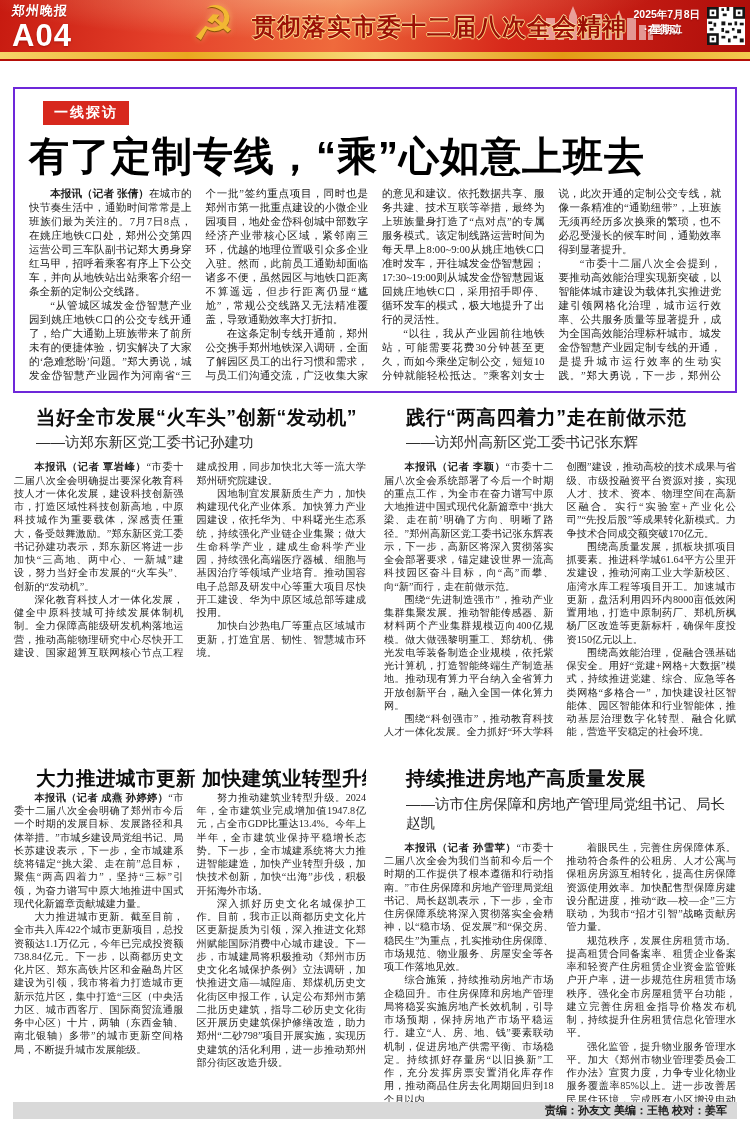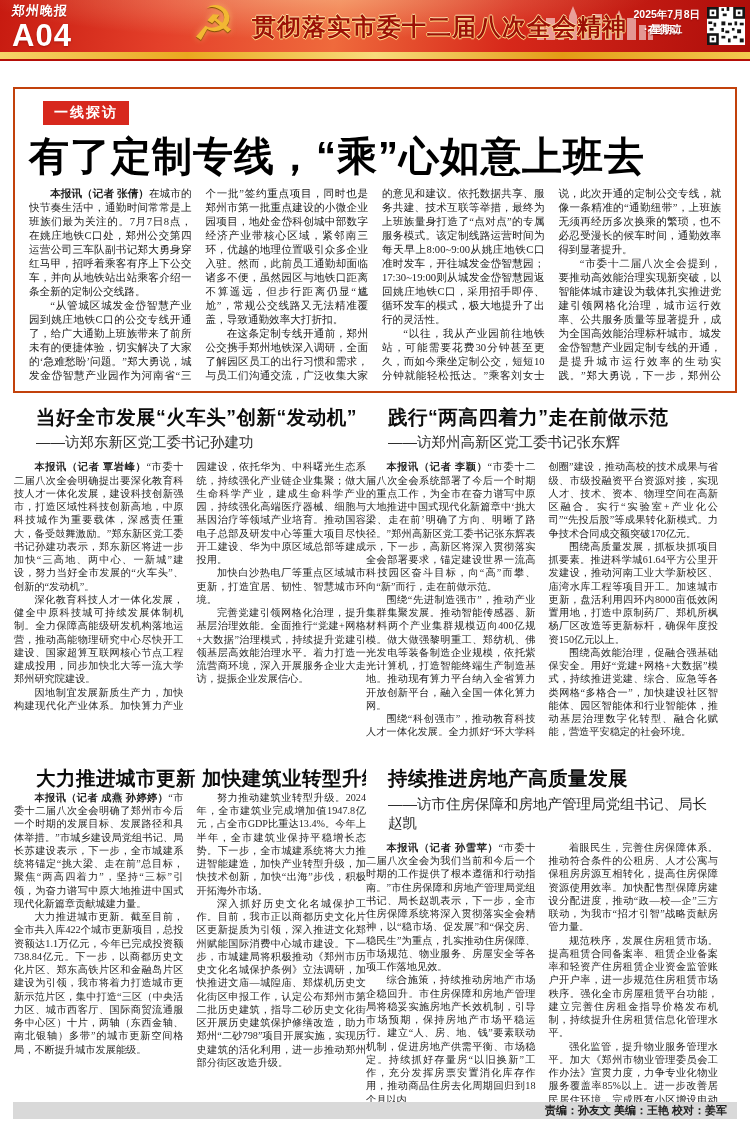--- a/index.html
+++ b/index.html
@@ -44,40 +44,40 @@
     font-size:11px; font-weight:bold; color:#fff; vertical-align:2px; text-shadow:0 1px 1px rgba(120,0,0,.6); }
   .skyline { position:absolute; right:95px; bottom:8px; z-index:2; }
   .mast-date {
     position:absolute; right:50px; top:7px; z-index:3; color:#fff; text-align:center;
     font-family:"Liberation Sans", sans-serif; font-size:10.5px; font-weight:bold; line-height:1.45;
     text-shadow:0 1px 1px rgba(120,0,0,.6);
   }
   .qr { position:absolute; right:5px; top:7px; z-index:3; }
   
   .featured {
-    margin:26px 13px 0; height:306px; border:2px solid #c2410c;
+    margin:26px 13px 0; height:306px; border:2px solid #6d28d9;
     padding:12px 14px 10px; overflow:hidden; background:#fff;
   }
   .tag-badge {
     display:inline-block; margin-left:14px; background:#d7281d; color:#fff;
     font-family:"Liberation Sans", sans-serif; font-size:14px; font-weight:bold;
     padding:3px 11px; letter-spacing:2px;
   }
   .featured-headline {
     margin:9px 0 9px 0; font-family:"Liberation Sans", sans-serif;
     font-size:40px; font-weight:900; letter-spacing:1px; color:#000; line-height:1.1;
   }
   .featured-body {
     height:196px; column-count:4; column-gap:14px; overflow:hidden;
     font-size:10.6px; line-height:1.32; text-align:justify; color:#222;
   }
   .body p { text-indent:2em; }
   .body p b { font-family:"Liberation Sans", sans-serif; }
   
-  .row { display:flex; gap:0; padding:0 14px; }
+  .row { display:flex; gap:18px; padding:0 14px; }
   .row1 { margin-top:12px; }
   .row2 { margin-top:10px; }
   .sec { width:352px; overflow:hidden; }
   .sec h2 {
     font-family:"Liberation Sans", sans-serif; font-size:19.5px; font-weight:900;
     color:#0d0d0d; letter-spacing:.5px; padding-left:22px; line-height:1.25; white-space:nowrap;
   }
   .sec .subtitle {
     font-family:"Liberation Sans", sans-serif; font-size:14.5px; color:#2e2e2e;
     padding-left:22px; margin:4px 0 8px 0;
@@ -189,21 +189,20 @@
 
   <div class="row row1">
     <section class="sec">
       <h2>当好全市发展“火车头”创新“发动机”</h2>
       <div class="subtitle">——访郑东新区党工委书记孙建功</div>
       <div class="sec-body body">
           <p><b>本报讯（记者 覃岩峰）</b>“市委十二届八次全会明确提出要深化教育科技人才一体化发展，建设科技创新强市，打造区域性科技创新高地，中原科技城作为重要载体，深感责任重大，备受鼓舞激励。”郑东新区党工委书记孙建功表示，郑东新区将进一步加快“三高地、两中心、一新城”建设，努力当好全市发展的“火车头”、创新的“发动机”。</p>
           <p>深化教育科技人才一体化发展，健全中原科技城可持续发展体制机制。全力保障高能级研发机构落地运营，推动高能物理研究中心尽快开工建设、国家超算互联网核心节点工程建成投用，同步加快北大等一流大学郑州研究院建设。</p>
           <p>因地制宜发展新质生产力，加快构建现代化产业体系。加快算力产业园建设，依托华为、中科曙光生态系统，持续强化产业链企业集聚；做大生命科学产业，建成生命科学产业园，持续强化高端医疗器械、细胞与基因治疗等领域产业培育。推动国容电子总部及研发中心等重大项目尽快开工建设、华为中原区域总部等建成投用。</p>
           <p>加快白沙热电厂等重点区域城市更新，打造宜居、韧性、智慧城市环境。</p>
-          <p>完善党建引领网格化治理，提升基层治理效能。全面推行“党建+网格+大数据”治理模式，持续提升党建引领基层高效能治理水平。着力打造一流营商环境，深入开展服务企业大走访，提振企业发展信心。</p>
         </div>
     </section>
     <section class="sec">
       <h2>践行“两高四着力”走在前做示范</h2>
       <div class="subtitle">——访郑州高新区党工委书记张东辉</div>
       <div class="sec-body body">
           <p><b>本报讯（记者 李颖）</b>“市委十二届八次全会系统部署了今后一个时期的重点工作，为全市在奋力谱写中原大地推进中国式现代化新篇章中‘挑大梁、走在前’明确了方向、明晰了路径。”郑州高新区党工委书记张东辉表示，下一步，高新区将深入贯彻落实全会部署要求，锚定建设世界一流高科技园区奋斗目标，向“高”而攀、向“新”而行，走在前做示范。</p>
           <p>围绕“先进制造强市”，推动产业集群集聚发展。推动智能传感器、新材料两个产业集群规模迈向400亿规模。做大做强黎明重工、郑纺机、佛光发电等装备制造企业规模，依托紫光计算机，打造智能终端生产制造基地。推动现有算力平台纳入全省算力开放创新平台，融入全国一体化算力网。</p>
           <p>围绕“科创强市”，推动教育科技人才一体化发展。全力抓好“环大学科创圈”建设，推动高校的技术成果与省级、市级投融资平台资源对接，实现人才、技术、资本、物理空间在高新区融合。实行“实验室+产业化公司”“先投后股”等成果转化新模式。力争技术合同成交额突破170亿元。</p>
           <p>围绕高质量发展，抓板块抓项目抓要素。推进科学城61.64平方公里开发建设，推动河南工业大学新校区、庙湾水库工程等项目开工。加速城市更新，盘活利用四环内8000亩低效闲置用地，打造中原制药厂、郑机所枫杨厂区改造等更新标杆，确保年度投资150亿元以上。</p>

